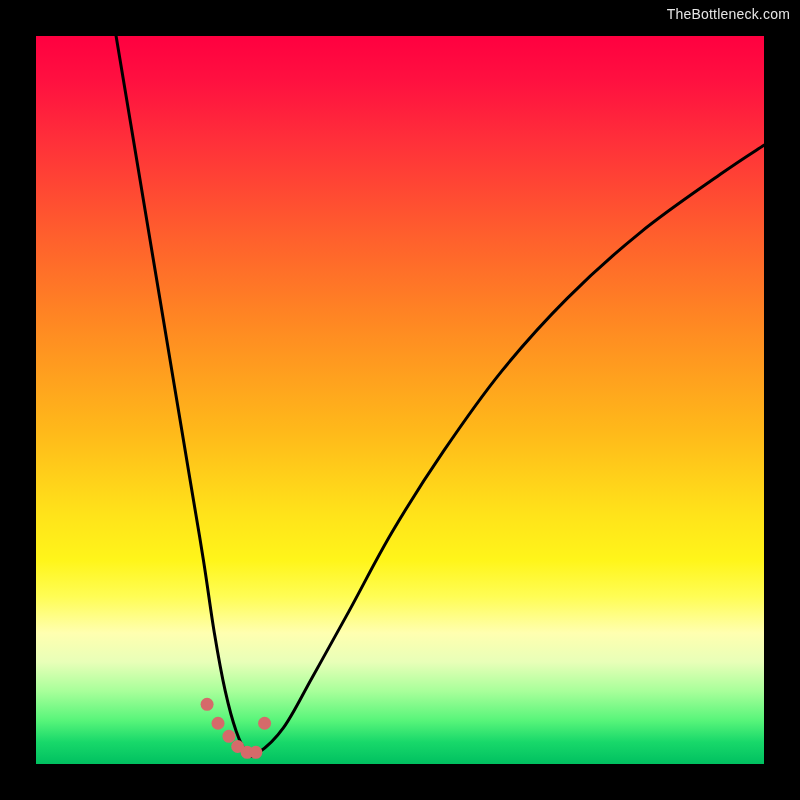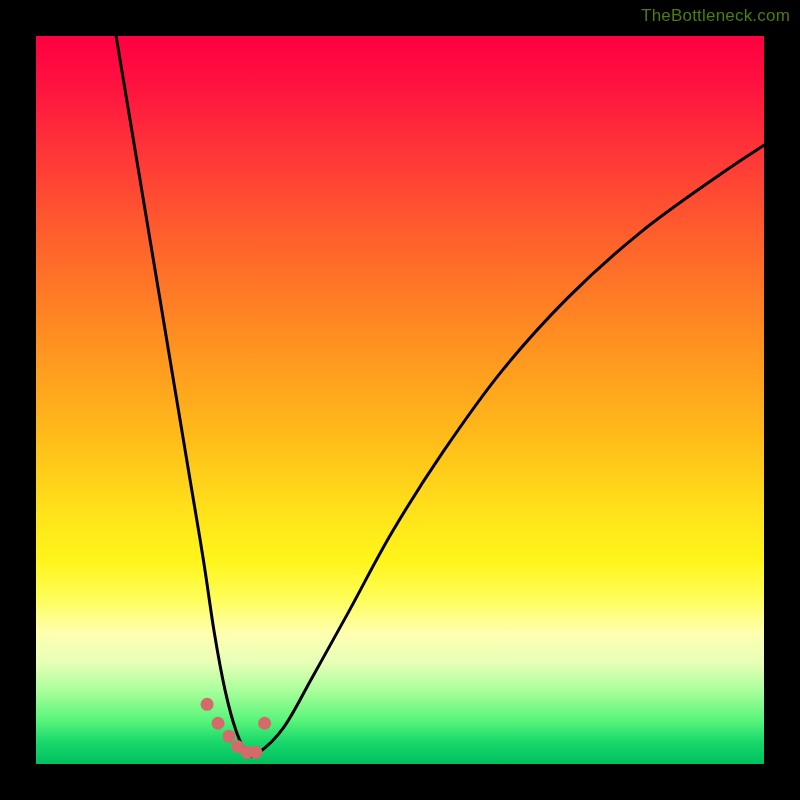--- a/index.html
+++ b/index.html
@@ -41,22 +41,22 @@
       #a8ff9a 90%,
       #58f57a 94%,
       #18d86a 97%,
       #00c060 100%
     );
   }
   .watermark {
     position: absolute;
     top: 6px;
     right: 10px;
-    color: #4d7c0f;
-    font-size: 17px;
+    color: #e5e5e5;
+    font-size: 14px;
     font-weight: 400;
     letter-spacing: 0.2px;
     user-select: none;
   }
   svg.curve {
     position: absolute;
     left: 0;
     top: 0;
     width: 728px;
     height: 728px;

